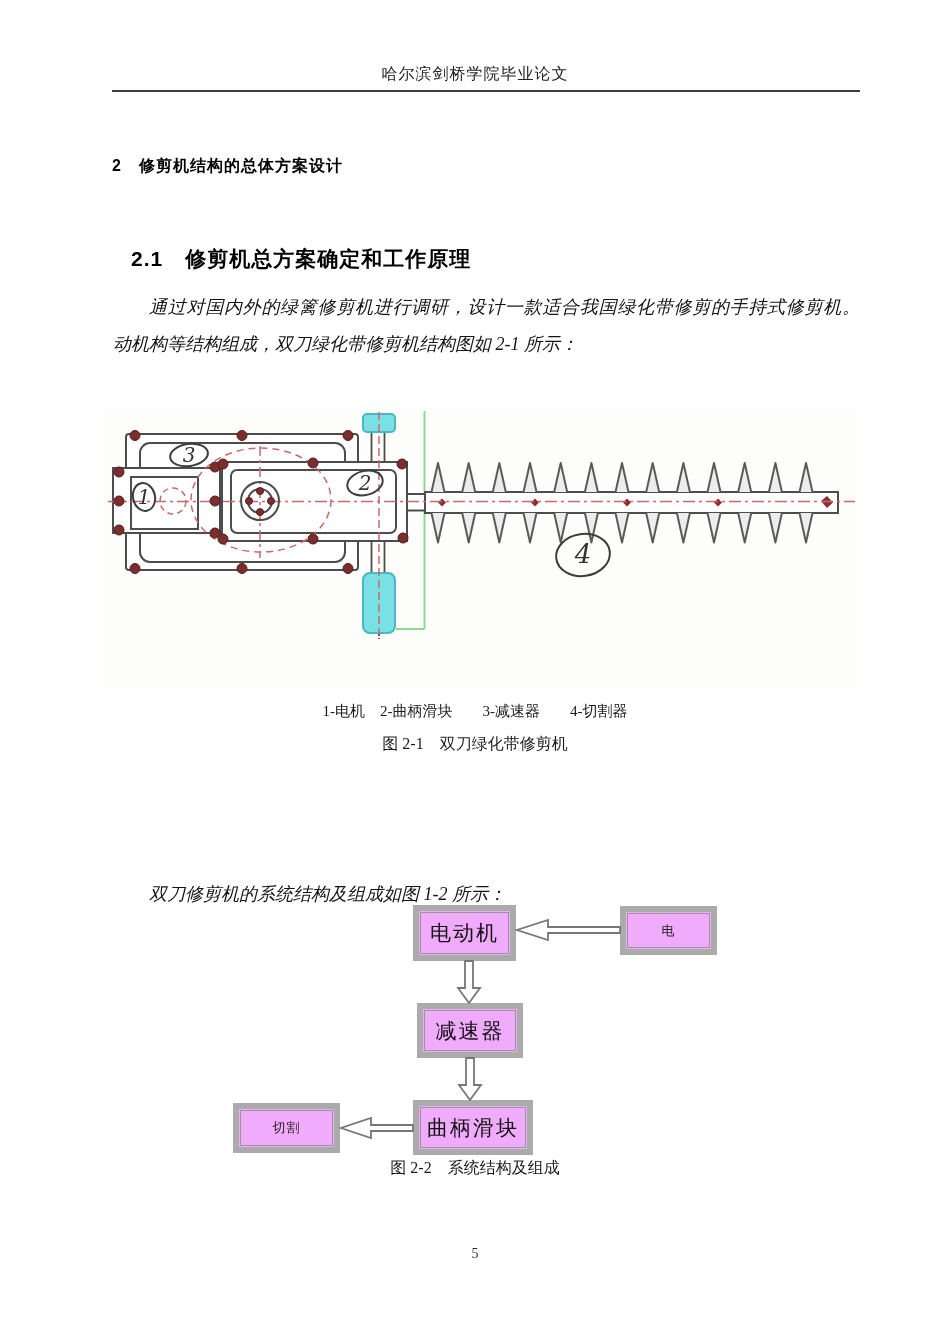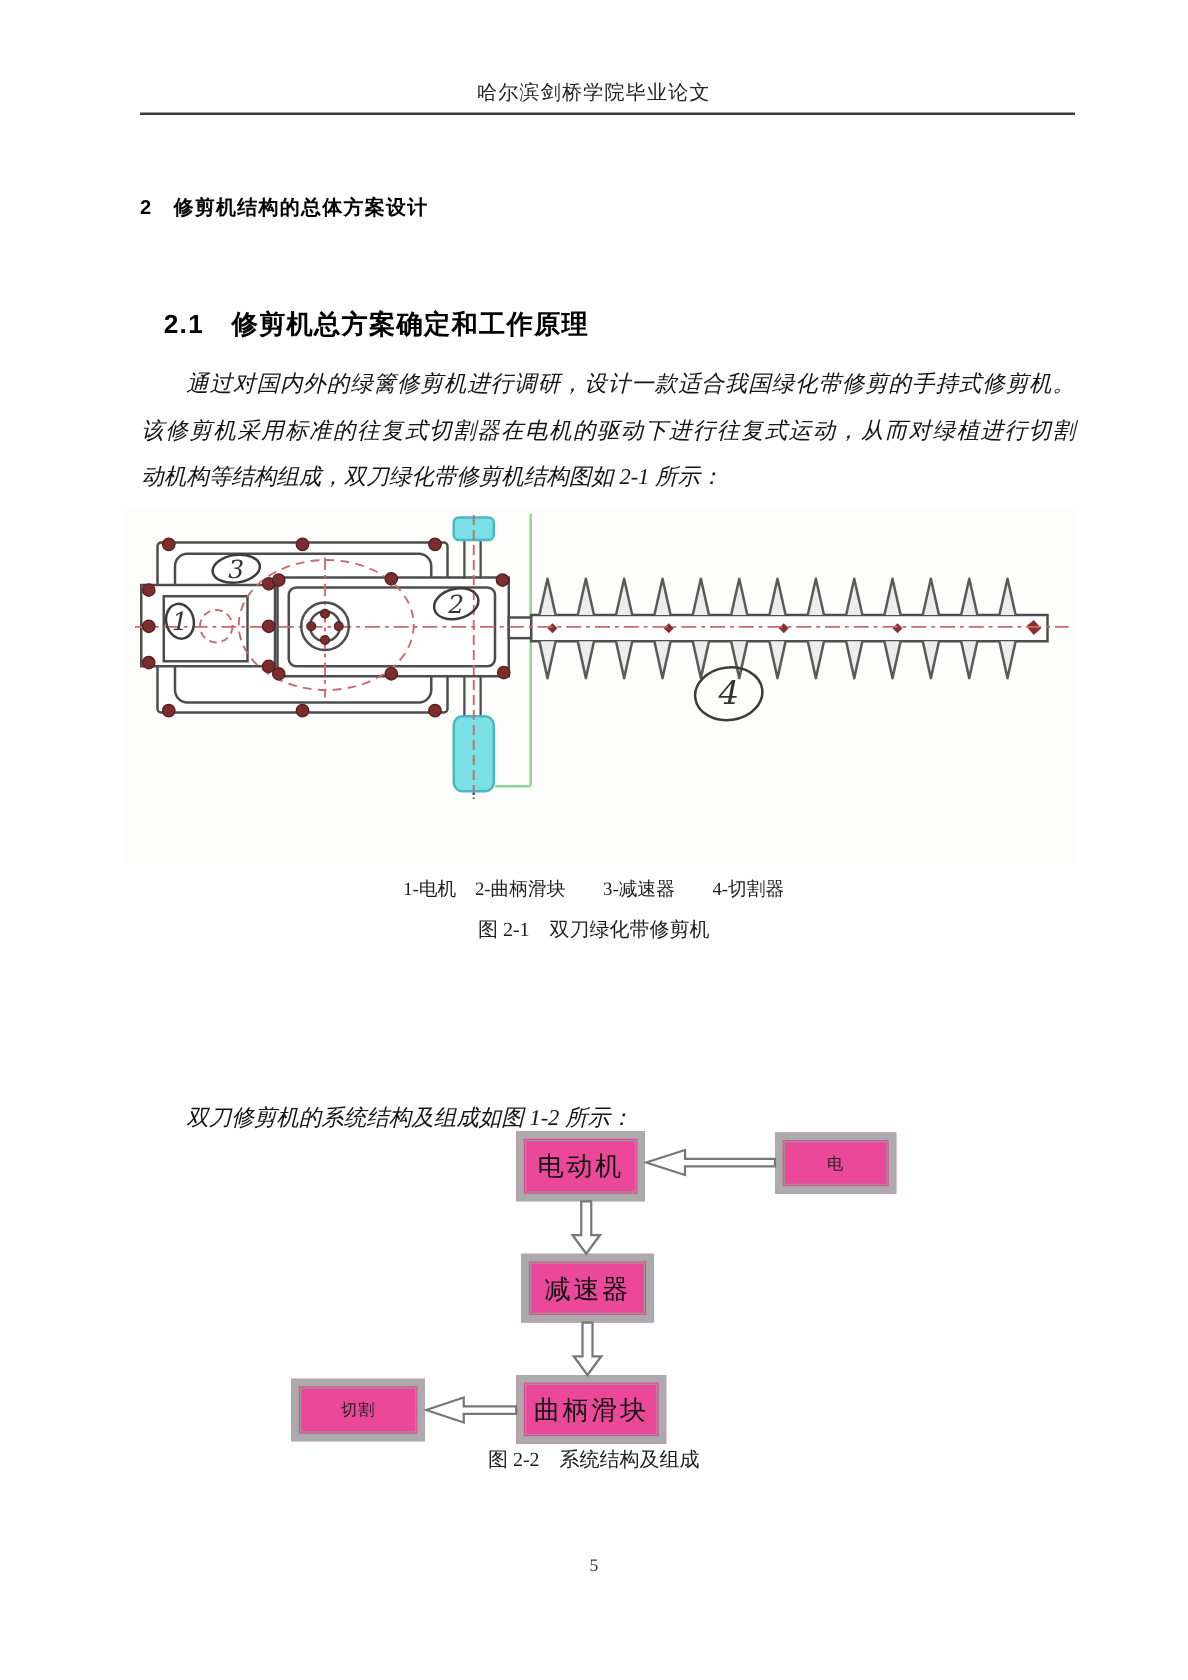--- a/index.html
+++ b/index.html
@@ -24,21 +24,21 @@
   .tline.just{text-align:justify;text-align-last:justify;}
   .tline.ind{padding-left:36px;}
   .tline.ind.just{width:711px;}
   sup{font-size:11px;vertical-align:super;line-height:0;}
   #fig1{left:100px;top:406px;}
   .cap{left:0;width:950px;text-align:center;white-space:pre;color:#1c1c1c;}
   #cap-legend{top:702px;font-size:15px;}
   #cap-fig1{top:734px;font-size:16px;}
   #cap-fig2{top:1158px;font-size:16px;}
   
-  .fbox{position:absolute;border:6px solid #ababab;background:#ec4899;box-sizing:border-box;}
+  .fbox{position:absolute;border:6px solid #ababab;background:#f0abfc;box-sizing:border-box;}
   .fbox-inner{position:absolute;inset:1px;border:1px solid #979797;display:flex;
       align-items:center;justify-content:center;font-size:21px;color:#111;
       font-family:"Liberation Serif","DejaVu Serif",serif;letter-spacing:2px;}
   .fbox-inner.small{font-size:13px;color:#222;letter-spacing:1px;}
   #box-motor{left:413px;top:905px;width:103px;height:56px;}
   #box-power{left:620px;top:906px;width:97px;height:49px;}
   #box-reducer{left:417px;top:1003px;width:106px;height:55px;}
   #box-crank{left:413px;top:1100px;width:120px;height:55px;}
   #box-cutter{left:233px;top:1103px;width:107px;height:50px;}
   #flow-arrows{left:230px;top:895px;}
@@ -48,21 +48,20 @@
 <body>
 
 <div class="abs centerline-text" id="header-title">哈尔滨剑桥学院毕业论文</div>
 <div class="abs" id="header-rule"></div>
 
 <div class="abs h1">2　修剪机结构的总体方案设计</div>
 <div class="abs h2">2.1　修剪机总方案确定和工作原理</div>
 
 <div class="abs para" id="p1">
     <div class="tline just ind">通过对国内外的绿篱修剪机进行调研，设计一款适合我国绿化带修剪的手持式修剪机。</div>
-    <div class="tline just">该修剪机采用标准的往复式切割器在电机的驱动下进行往复式运动，从而对绿植进行切割</div>
     <div class="tline">动机构等结构组成，双刀绿化带修剪机结构图如 2-1 所示：</div>
   </div>
 
 <svg class="abs" id="fig1" width="760" height="285" viewBox="0 0 760 285">
   <rect x="0" y="0" width="760" height="285" fill="#fdfdfc"></rect>
   <g stroke="#4d4d4d" stroke-width="2" fill="#ffffff">
     <rect x="26" y="28" width="232" height="136" rx="3"></rect>
     <rect x="40" y="37" width="205" height="119" rx="10" fill="none"></rect>
     <rect x="122" y="56" width="185" height="79"></rect>
     <rect x="131" y="64" width="165" height="63" rx="6" fill="none"></rect>

